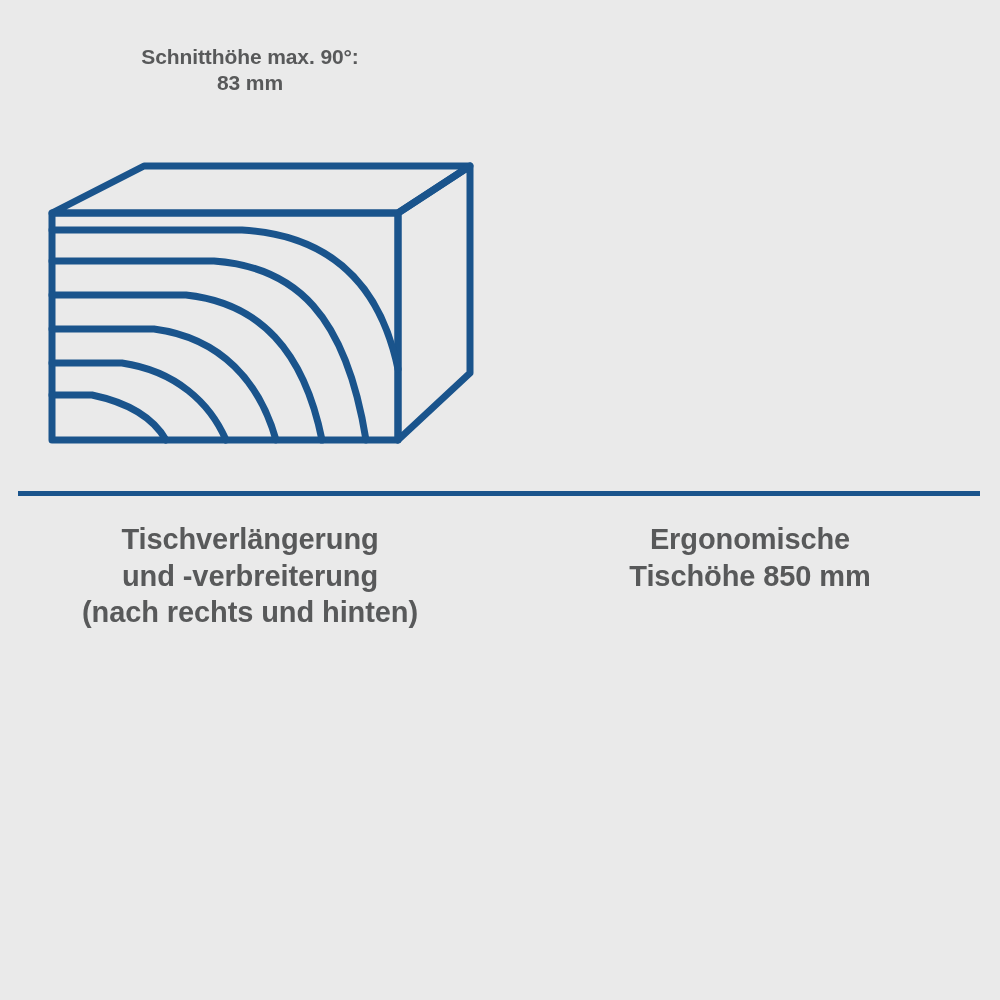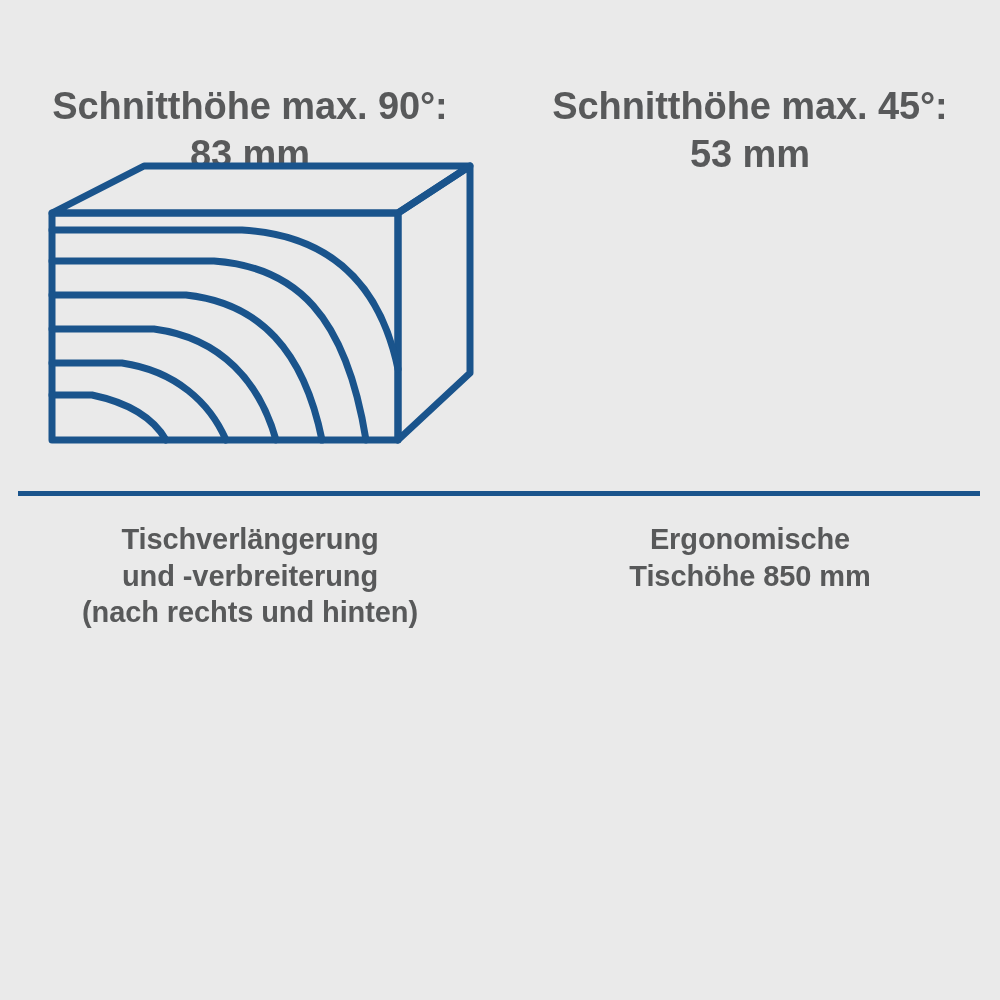--- a/index.html
+++ b/index.html
@@ -37,22 +37,21 @@
     width: 100%;
     text-align: center;
     color: #58595a;
     font-weight: bold;
     line-height: 1.26;
     letter-spacing: -0.1px;
     white-space: pre-line;
   }
   .caption-top {
     top: 44px;
-    font-size: 38px;
-    margin-top: 39px;
+    font-size: 21px;
   }
   .caption-bottom {
     top: 24px;
     font-size: 29px;
   }
 
   
   #section-divider {
     position: absolute;
     left: 18px;
@@ -88,25 +87,20 @@
         <path d="M6 75 L196 75 C284 80 334 128 352 214"></path>
         <path d="M6 106 L168 106 C250 112 300 160 320 285"></path>
         <path d="M6 140 L140 140 C214 148 258 196 276 285"></path>
         <path d="M6 174 L108 174 C176 183 214 228 230 285"></path>
         <path d="M6 208 L76 208 C130 216 164 248 180 285"></path>
         <path d="M6 240 L46 240 C84 248 108 264 120 285"></path>
       </g>
     </svg>
   </div>
 
-  <div class="quadrant" id="quad-cut-45">
-    <div class="caption caption-top">Schnitthöhe max. 45°:
-53 mm</div>
-
-  </div>
 
   <div id="section-divider"></div>
 
   <div class="quadrant" id="quad-table-ext">
     <div class="caption caption-bottom">Tischverlängerung
 und -verbreiterung
 (nach rechts und hinten)</div>
 
   </div>
 

